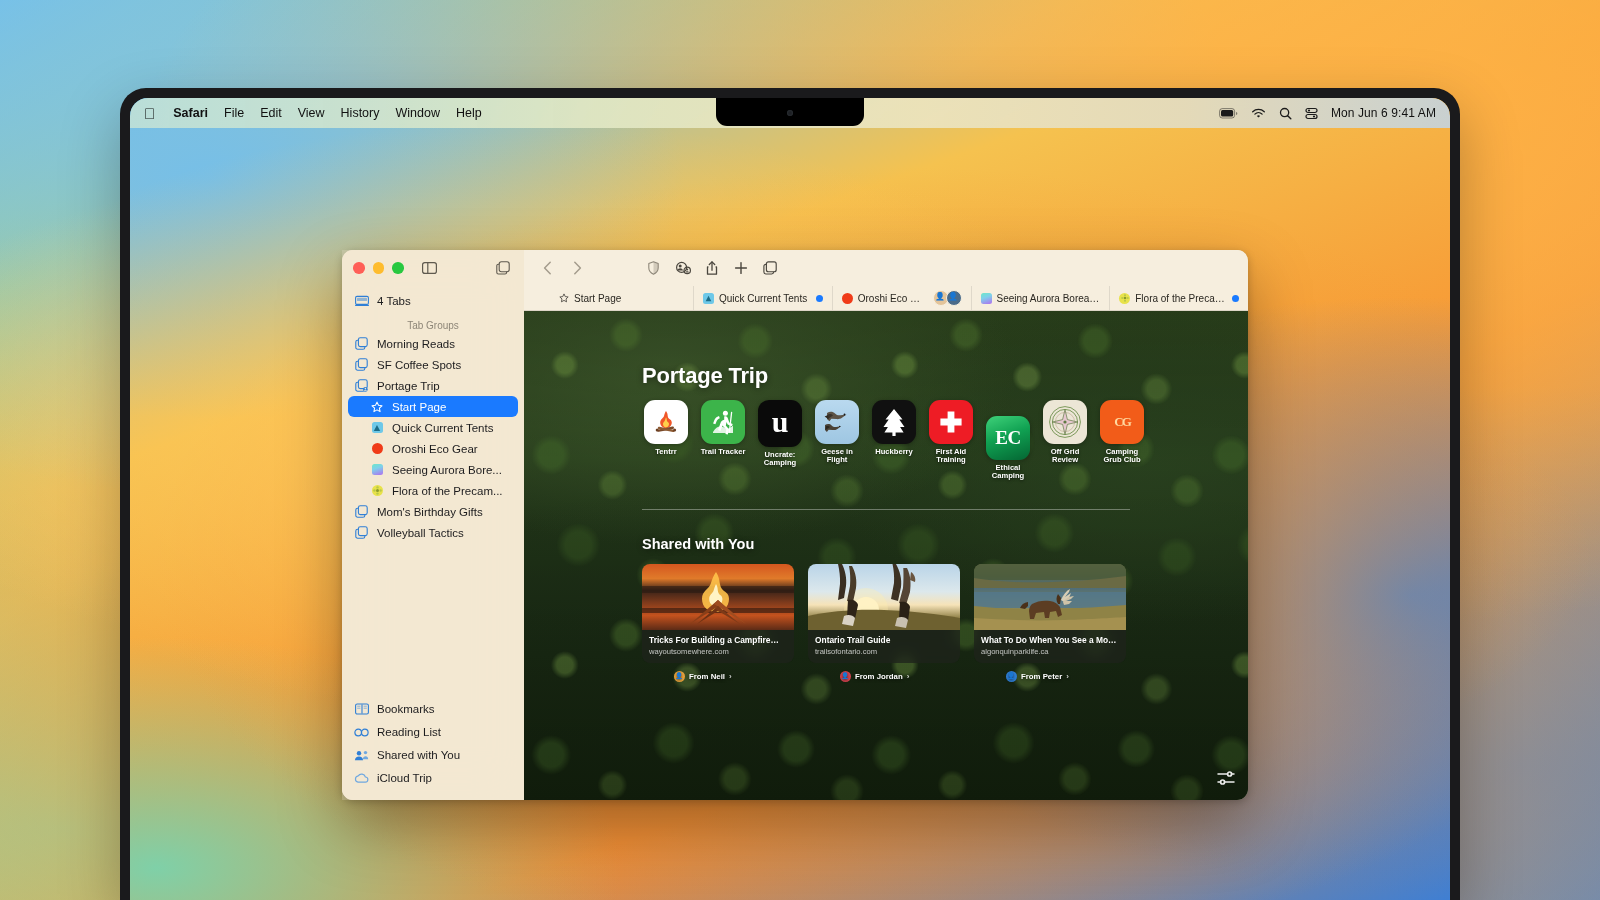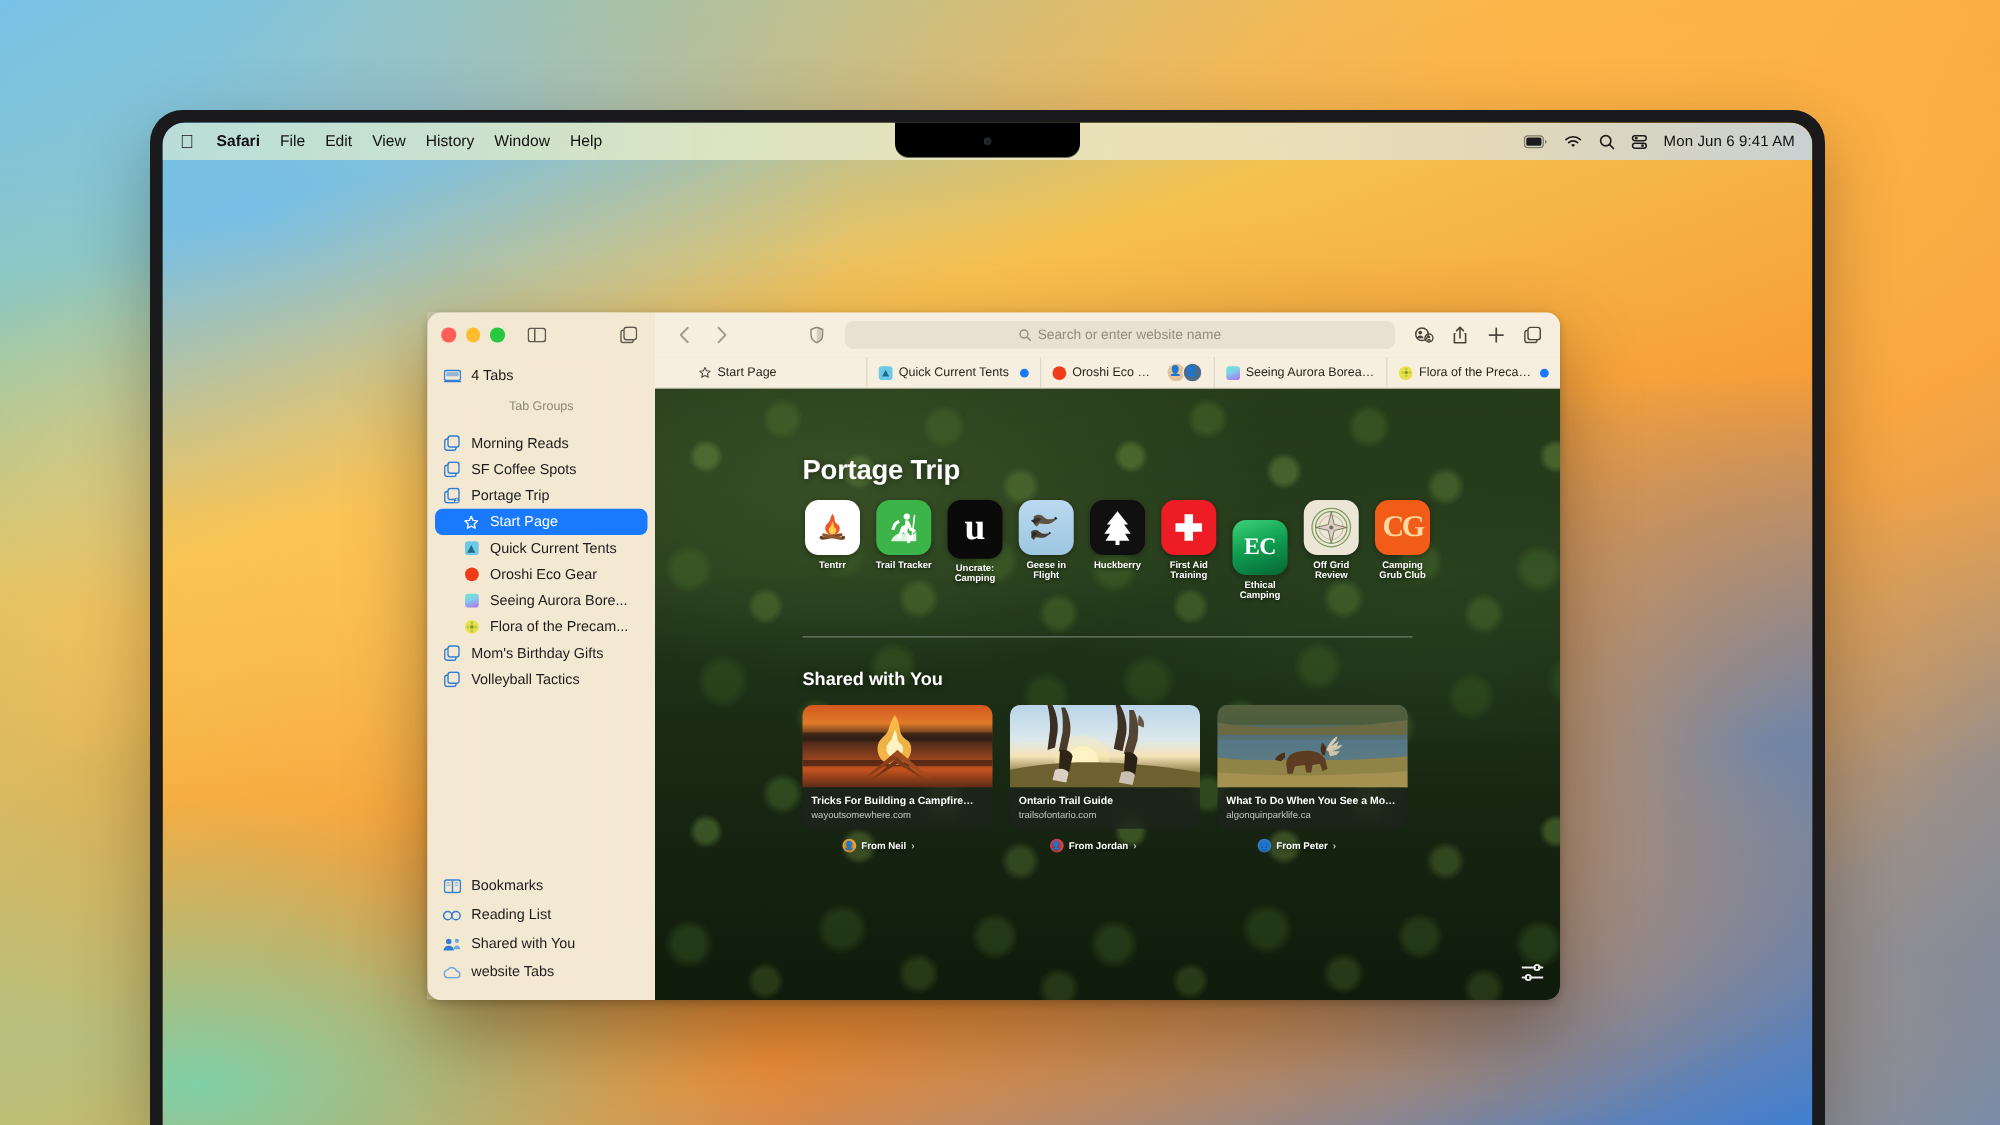--- a/index.html
+++ b/index.html
@@ -132,21 +132,21 @@
   .sb-row {
     display:flex; align-items:center; gap: 8px;
     height: 21px; margin: 0 6px; padding: 0 6px;
     border-radius: 6px; font-size: 11.5px; color:#1c1c1e;
     white-space: nowrap;
   }
   .sb-row .ic { width: 15px; display:flex; align-items:center; justify-content:center; flex: 0 0 15px; }
   .sb-row.selected { background:#1a7aff; color:#fff; }
   .sb-head {
     font-size: 10px; color:#8d8678; font-weight: 500;
-    padding: 0 12px; margin: 9px 0 13px;
+    padding: 0 12px; margin: 9px 0 2px;
   }
   .sb-row.child { padding-left: 22px; }
   .sb-row.child .ic { flex: 0 0 14px; width: 14px; }
   .fav-chip { width: 11px; height: 11px; border-radius: 2.5px; display:block; }
   #sb-list { padding-top: 4px; }
   #sb-bottom { margin-top: auto; padding-bottom: 10px; }
   #sb-bottom .sb-row { height: 22px; margin-bottom: 1px; }
 
   
   #content { flex: 1; display:flex; flex-direction:column; position: relative; min-width: 0; }
@@ -525,21 +525,21 @@
                 </svg>
             </span>
             <span>Shared with You</span>
           </div>
           <div class="sb-row">
             <span class="ic">
               <svg width="15" height="10" viewBox="0 0 15 10">
                   <path d="M4 9.2A3.2 3.2 0 0 1 4.2 2.9 4 4 0 0 1 11.4 4a2.6 2.6 0 0 1-.3 5.2z" fill="none" stroke="#6fa8e0" stroke-width="1.2" stroke-linejoin="round"></path>
                 </svg>
             </span>
-            <span>website Tabs</span>
+            <span>iCloud Trip</span>
           </div>
         </div>
       </div>
 
       <div id="content">
 
         <div id="toolbar">
           <span class="nav-btn">
             <svg width="9" height="14" viewBox="0 0 9 14">
                 <path d="M7.2 1.2 1.6 7l5.6 5.8" fill="none" stroke="#a49c8d" stroke-width="1.5" stroke-linecap="round" stroke-linejoin="round"></path>
@@ -549,29 +549,20 @@
             <svg width="9" height="14" viewBox="0 0 9 14">
                 <path d="M1.8 1.2 7.4 7l-5.6 5.8" fill="none" stroke="#a49c8d" stroke-width="1.5" stroke-linecap="round" stroke-linejoin="round"></path>
               </svg>
           </span>
           <span class="nav-btn" style="margin-left:46px">
             <svg width="11" height="14" viewBox="0 0 11 14">
                 <path d="M5.5.8 10.2 2.6v4.2c0 3.2-2.1 5.3-4.7 6.4C2.9 12.1.8 10 .8 6.8V2.6z" fill="none" stroke="#8e8779" stroke-width="1.1" stroke-linejoin="round"></path>
                 <path d="M5.5.8v12.4c2.6-1.1 4.7-3.2 4.7-6.4V2.6z" fill="#8e8779" fill-opacity=".35"></path>
               </svg>
           </span>
-          <div id="urlbar">
-            <span>
-              <svg width="10" height="10" viewBox="0 0 10 10">
-                  <circle cx="4.2" cy="4.2" r="3.2" fill="none" stroke="#948c7e" stroke-width="1.1"></circle>
-                  <path d="M6.6 6.6 9.2 9.2" stroke="#948c7e" stroke-width="1.2" stroke-linecap="round"></path>
-                </svg>
-            </span>
-            <span>Search or enter website name</span>
-          </div>
           <span class="tb-ico">
             <svg width="16" height="14" viewBox="0 0 16 14">
                 <circle cx="6.6" cy="6.4" r="5" fill="none" stroke="#4a463e" stroke-width="1.2"></circle>
                 <circle cx="5.2" cy="5" r="1.5" fill="#4a463e"></circle>
                 <path d="M2.4 9.6c.4-1.5 1.5-2.3 2.8-2.3s2.4.8 2.8 2.3z" fill="#4a463e"></path>
                 <circle cx="12.2" cy="9.4" r="3.2" fill="none" stroke="#4a463e" stroke-width="1.2"></circle>
                 <circle cx="12.2" cy="8.5" r="1" fill="#4a463e"></circle>
                 <path d="M10.4 11.6c.2-.9.9-1.4 1.8-1.4s1.6.5 1.8 1.4z" fill="#4a463e"></path>
               </svg>
           </span>
@@ -735,21 +726,21 @@
                       <circle cx="18" cy="18" r="12.6" fill="none" stroke="#7d9a5c" stroke-width="1"></circle>
                       <circle cx="18" cy="18" r="9.6" fill="none" stroke="#c7b6a0" stroke-width=".8"></circle>
                       <path d="M18 5.6 20.4 15.6 30.4 18 20.4 20.4 18 30.4 15.6 20.4 5.6 18 15.6 15.6z" fill="#e6c7cf" stroke="#5f7a44" stroke-width=".7" stroke-linejoin="round"></path>
                       <circle cx="18" cy="18" r="1.6" fill="#5f7a44"></circle>
                     </svg>
                 </div>
                 <div class="fav-name">Off Grid Review</div>
               </div>
 
               <div class="fav-item">
-                <div class="fav-icon" style="background:#f25c19;color:#ffd9a0;font-size:24px;font-family:'Liberation Serif',serif;font-weight:700;letter-spacing:-2px;text-align:right;">CG</div>
+                <div class="fav-icon" style="background:#f25c19;color:#ffd9a0;font-size:13px;font-family:'Liberation Serif',serif;font-weight:700;letter-spacing:-2px;text-align:right;">CG</div>
                 <div class="fav-name">Camping Grub Club</div>
               </div>
 
             </div>
 
             <div class="sp-divider"></div>
 
             <div class="sp-h2" style="margin-top:26px">Shared with You</div>
 
             <div id="swy">

